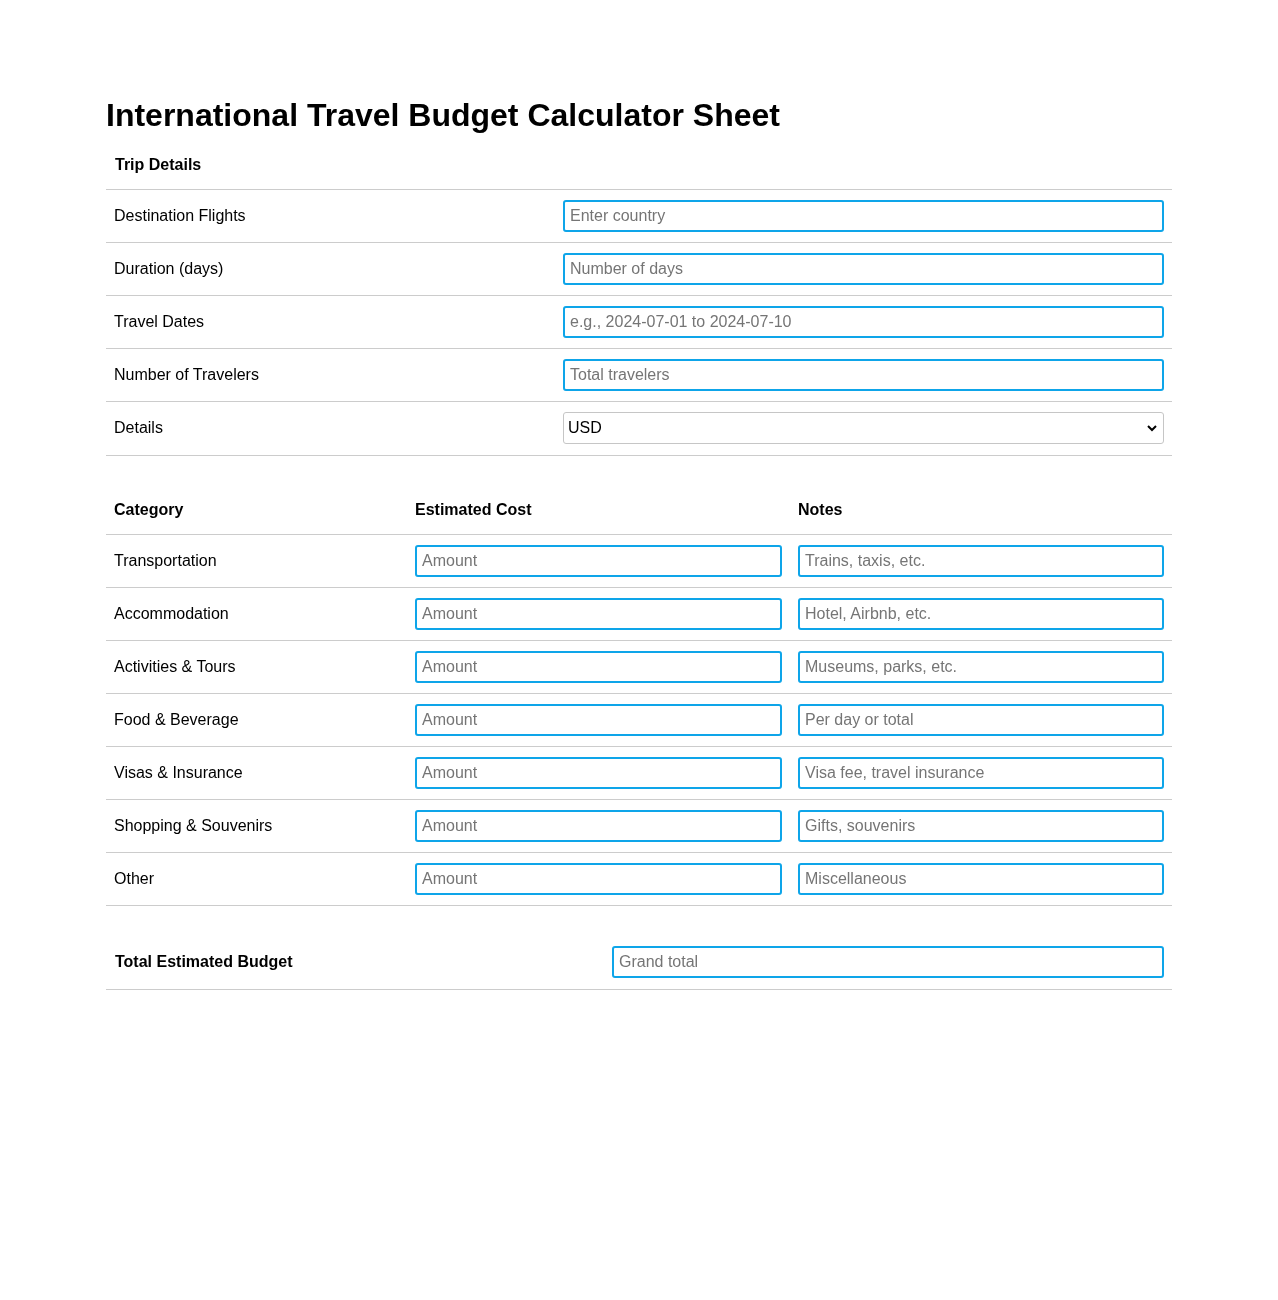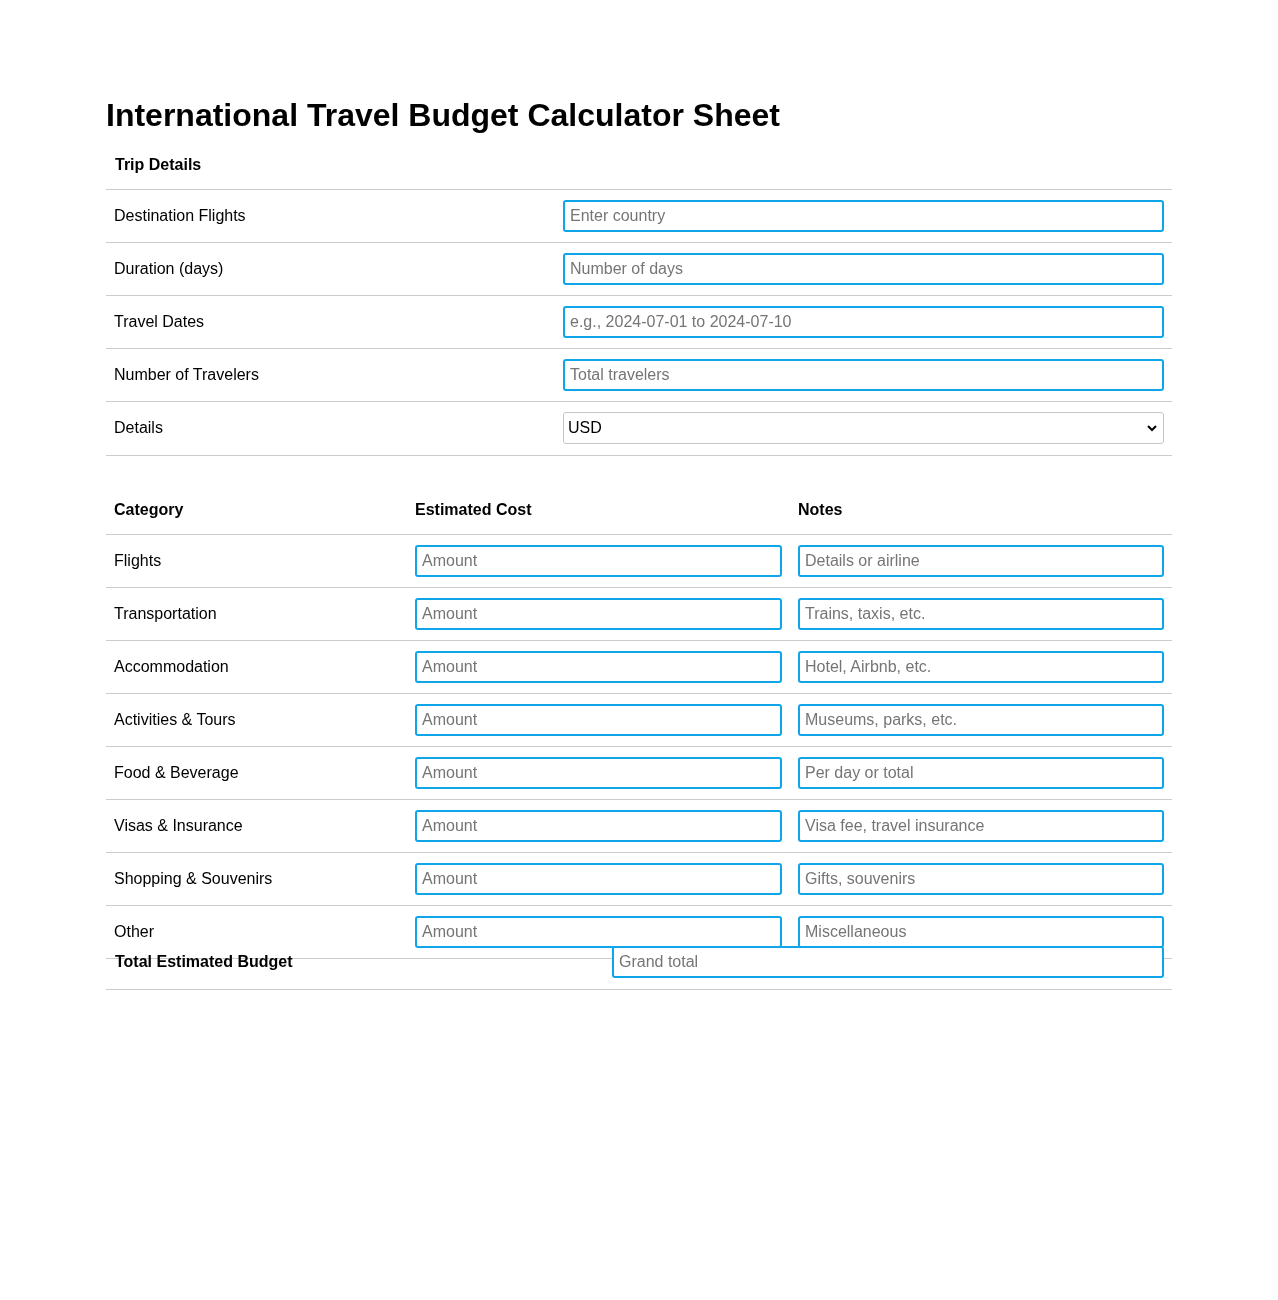--- a/index.html
+++ b/index.html
@@ -143,29 +143,20 @@
     </table>
 
   <table id="budget-table">
     <tbody>
         <tr>
       <th class="col-cat">Category</th>
       <th class="col-cost">Estimated Cost</th>
       <th>Notes</th>
     </tr>
     <tr>
-      <td>Flights</td>
-      <td>
-            <input class="input" type="text" placeholder="Amount" style="">
-          </td>
-      <td>
-            <input class="input" type="text" placeholder="Details or airline" style="">
-          </td>
-    </tr>
-    <tr>
       <td>Transportation</td>
       <td>
             <input class="input" type="text" placeholder="Amount" style="">
           </td>
       <td>
             <input class="input" type="text" placeholder="Trains, taxis, etc." style="">
           </td>
     </tr>
     <tr>
       <td>Accommodation</td>

